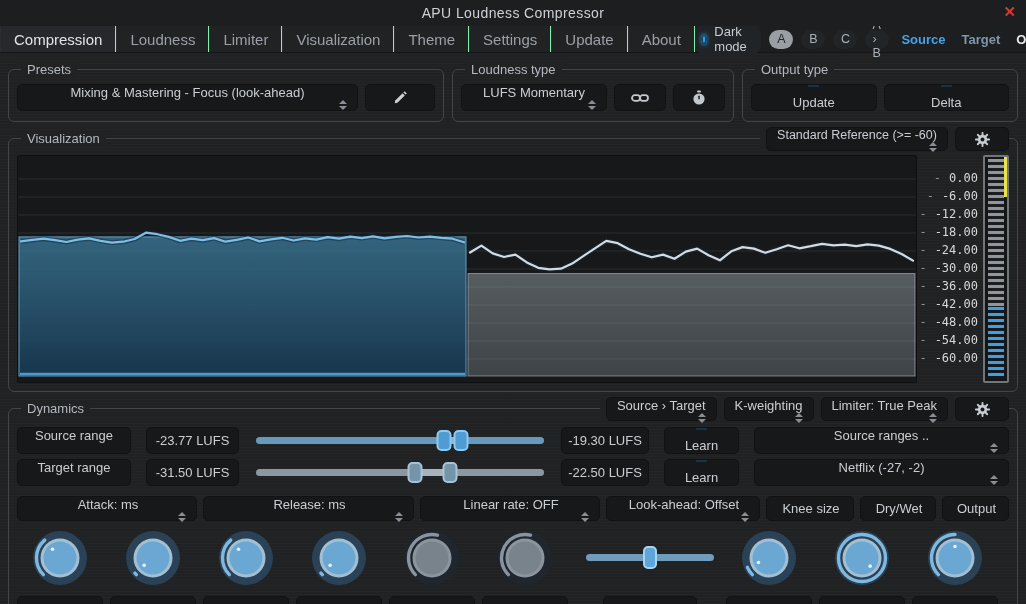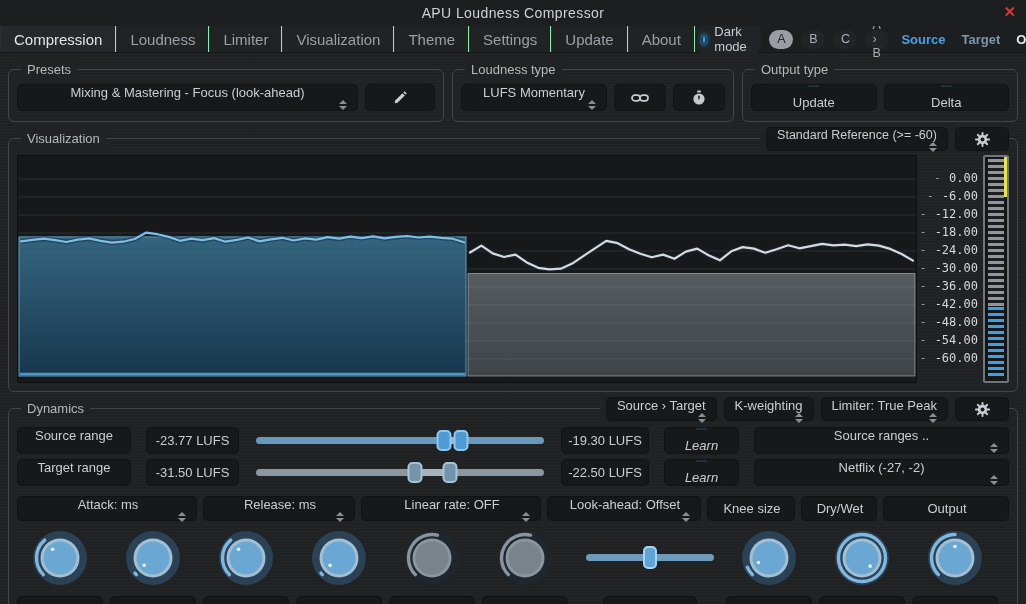--- a/index.html
+++ b/index.html
@@ -58,21 +58,21 @@
   .meter .segs { position:absolute; left:3px; right:3px; }
   .meter .gray { top:2px; height:148px; background:repeating-linear-gradient(180deg,#90969b 0 3px,#1b1d1f 3px 6px); }
   .meter .blue { top:150px; bottom:2px; background:repeating-linear-gradient(180deg,#3f9fe2 0 3px,#16181a 3px 6px); }
   .meter .peakline { position:absolute; right:0; top:0; width:3px; height:40px; background:#e8e34e; }
   
   .fs-dyn { margin-top:16px; padding:18px 8px 10px; }
   .dyn-tools { position:absolute; top:-12px; right:8px; display:flex; gap:7px; background:#202224; padding-left:6px; }
   .dynrow { display:flex; gap:15px; align-items:center; margin-bottom:5px; }
   .lbl-box { width:114px; flex:0 0 114px; }
   .val-box { width:93px; flex:0 0 93px; justify-content:center; }
-  .learn-box { width:75px; flex:0 0 75px;font-style:italic; }
+  .learn-box { width:75px; flex:0 0 75px; }
   .preset-box { width:255px; flex:0 0 255px; }
   .slider { flex:1; height:27px; position:relative; }
   .slider .track { position:absolute; left:2px; right:2px; top:10px; height:7px; border-radius:4px; }
   .slider.blue .track { background:#6699bd; }
   .slider.gray .track { background:#8b97a1; }
   .slider .range { position:absolute; top:10px; height:7px; background:rgba(220,235,245,.35); }
   .slider .handle { position:absolute; top:3px; width:15px; height:21px; border-radius:5px; transform:translateX(-50%); }
   .slider.blue .handle { background:#4f9cd4; border:2px solid #8ecaf0; }
   .slider.gray .handle { background:#7494aa; border:2px solid #a9c3d5; }
   .paramrow { display:flex; gap:6px; margin:10px 0 8px; }
@@ -400,21 +400,21 @@
     </div>
 
     <div class="paramrow">
       <div class="ctl param" style="width:180px;">
         <span>Attack: ms</span>
         <span class="spinner">
             <i class="up"></i>
             <i class="dn"></i>
           </span>
       </div>
-      <div class="ctl param" style="width:152px;">
+      <div class="ctl param" style="width:211px;">
         <span>Release: ms</span>
         <span class="spinner">
             <i class="up"></i>
             <i class="dn"></i>
           </span>
       </div>
       <div class="ctl param" style="width:180px;">
         <span>Linear rate: OFF</span>
         <span class="spinner">
             <i class="up"></i>

